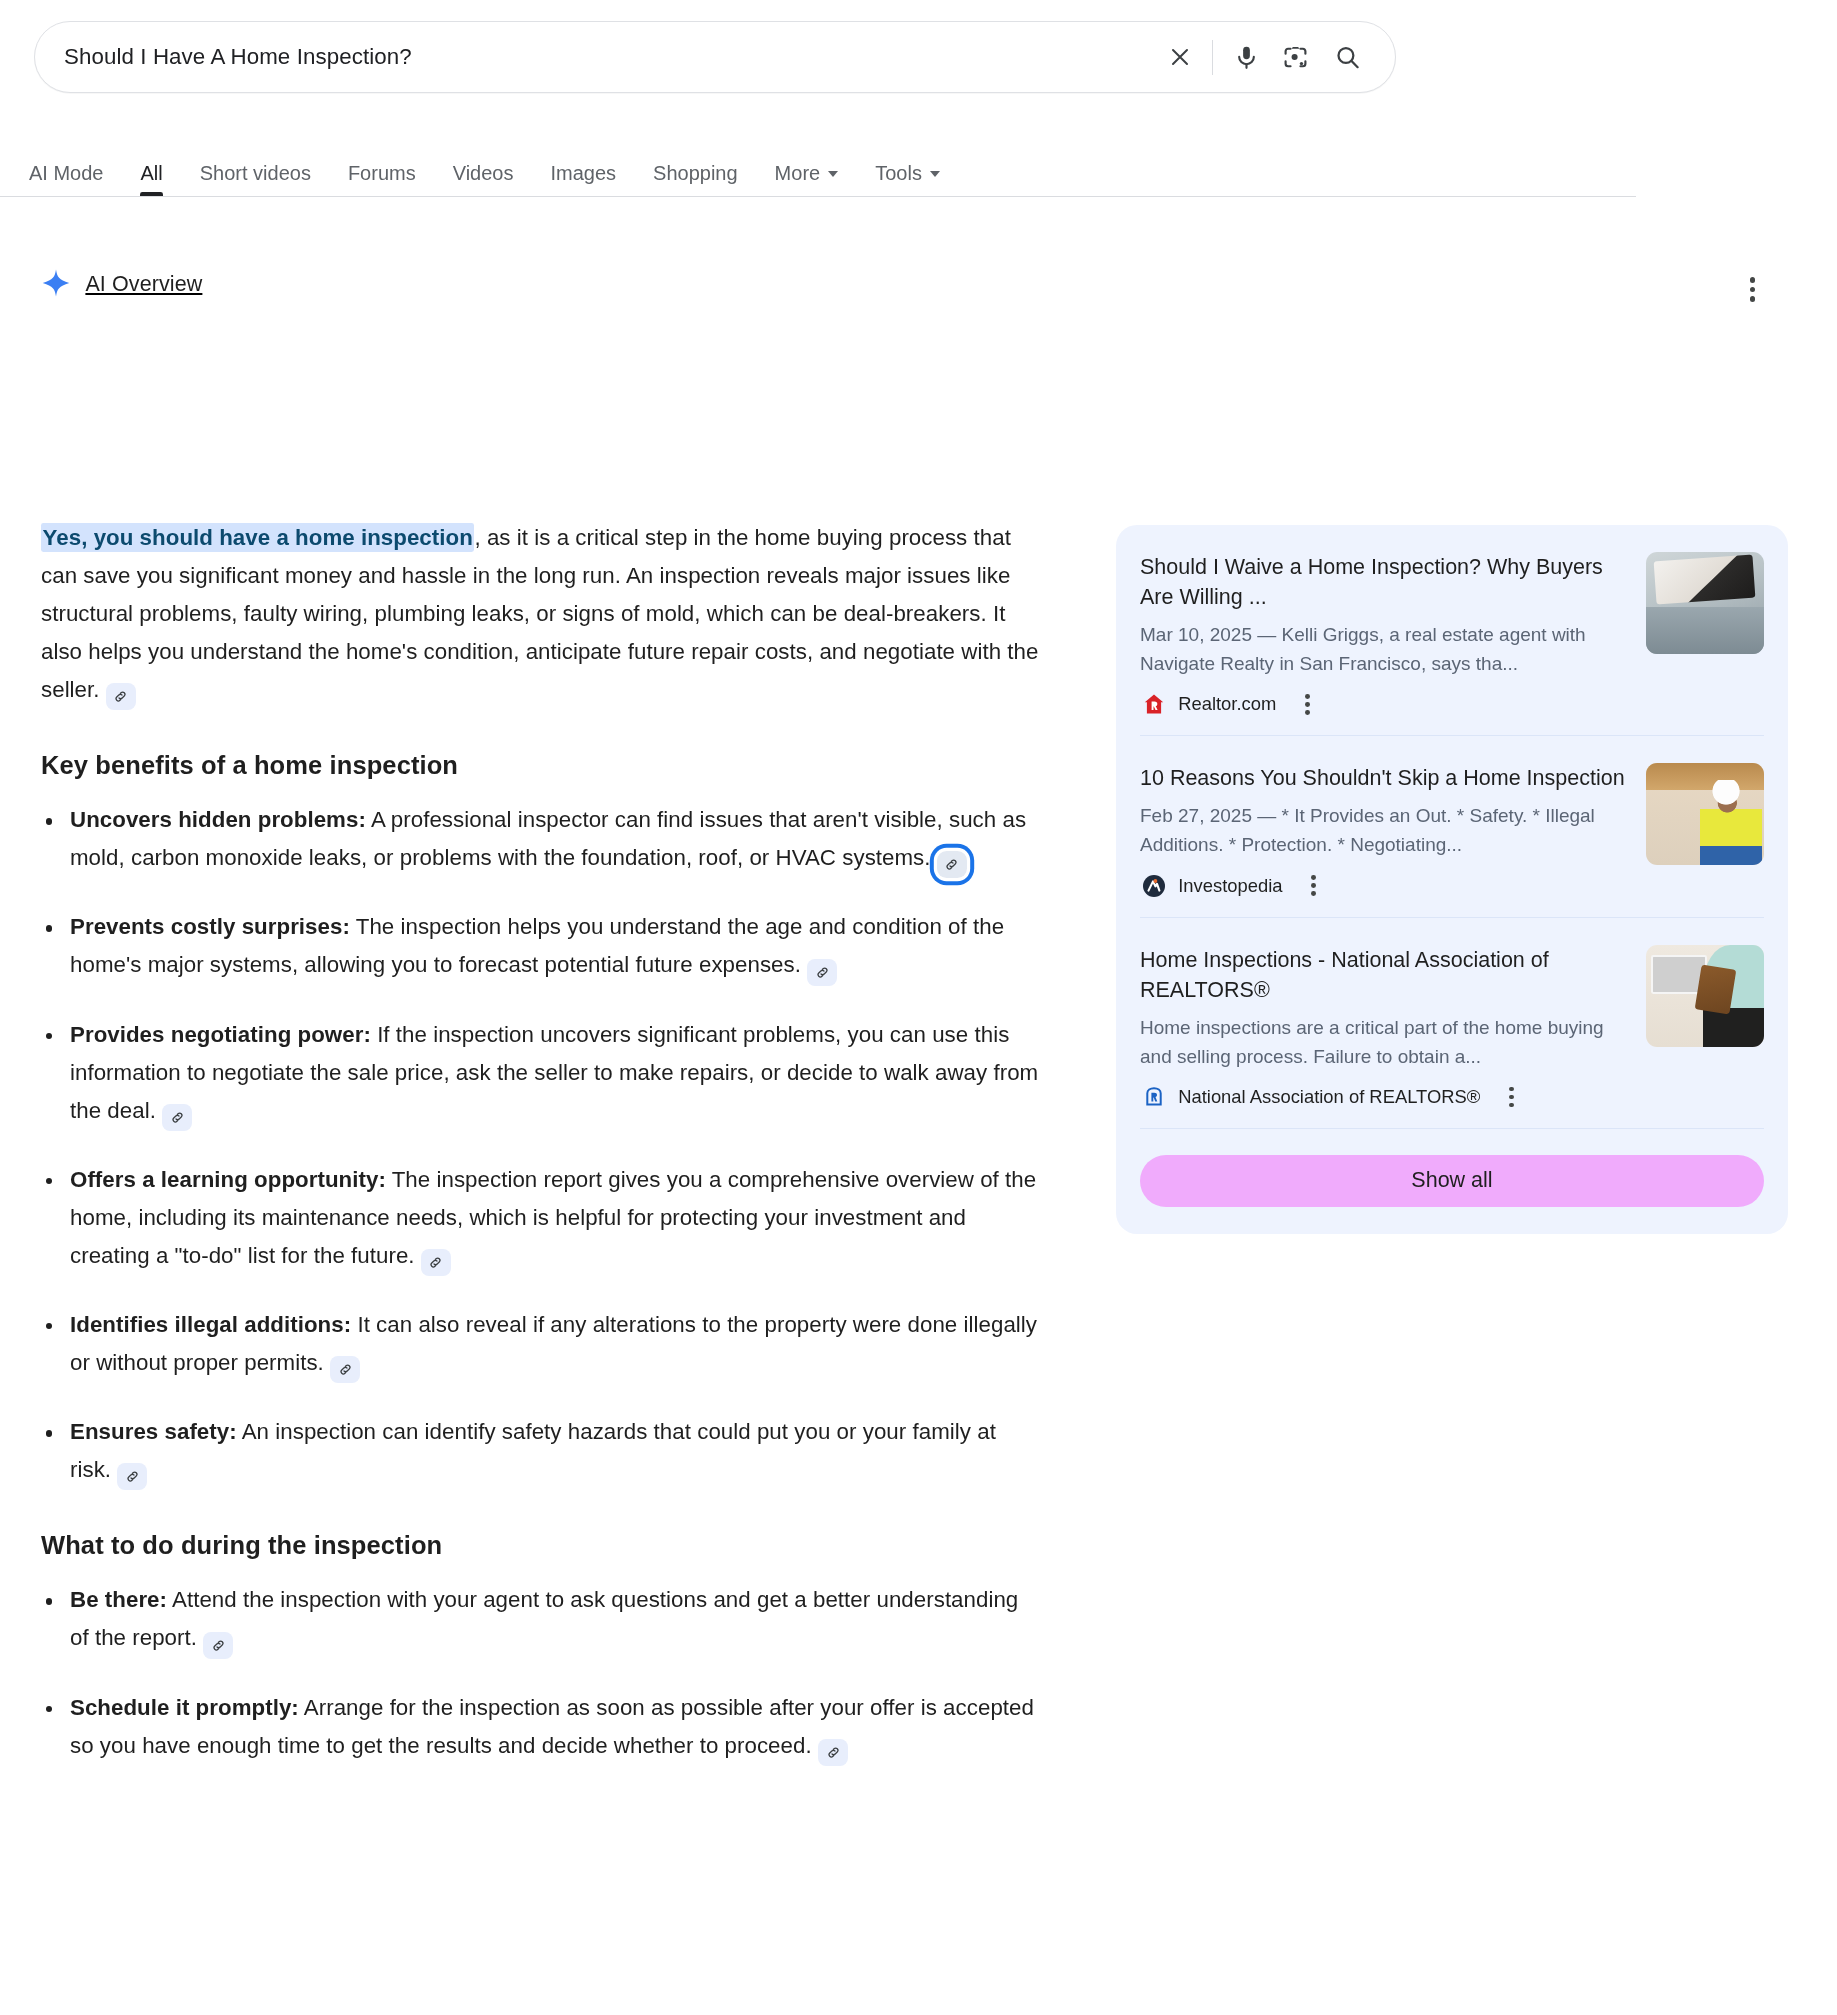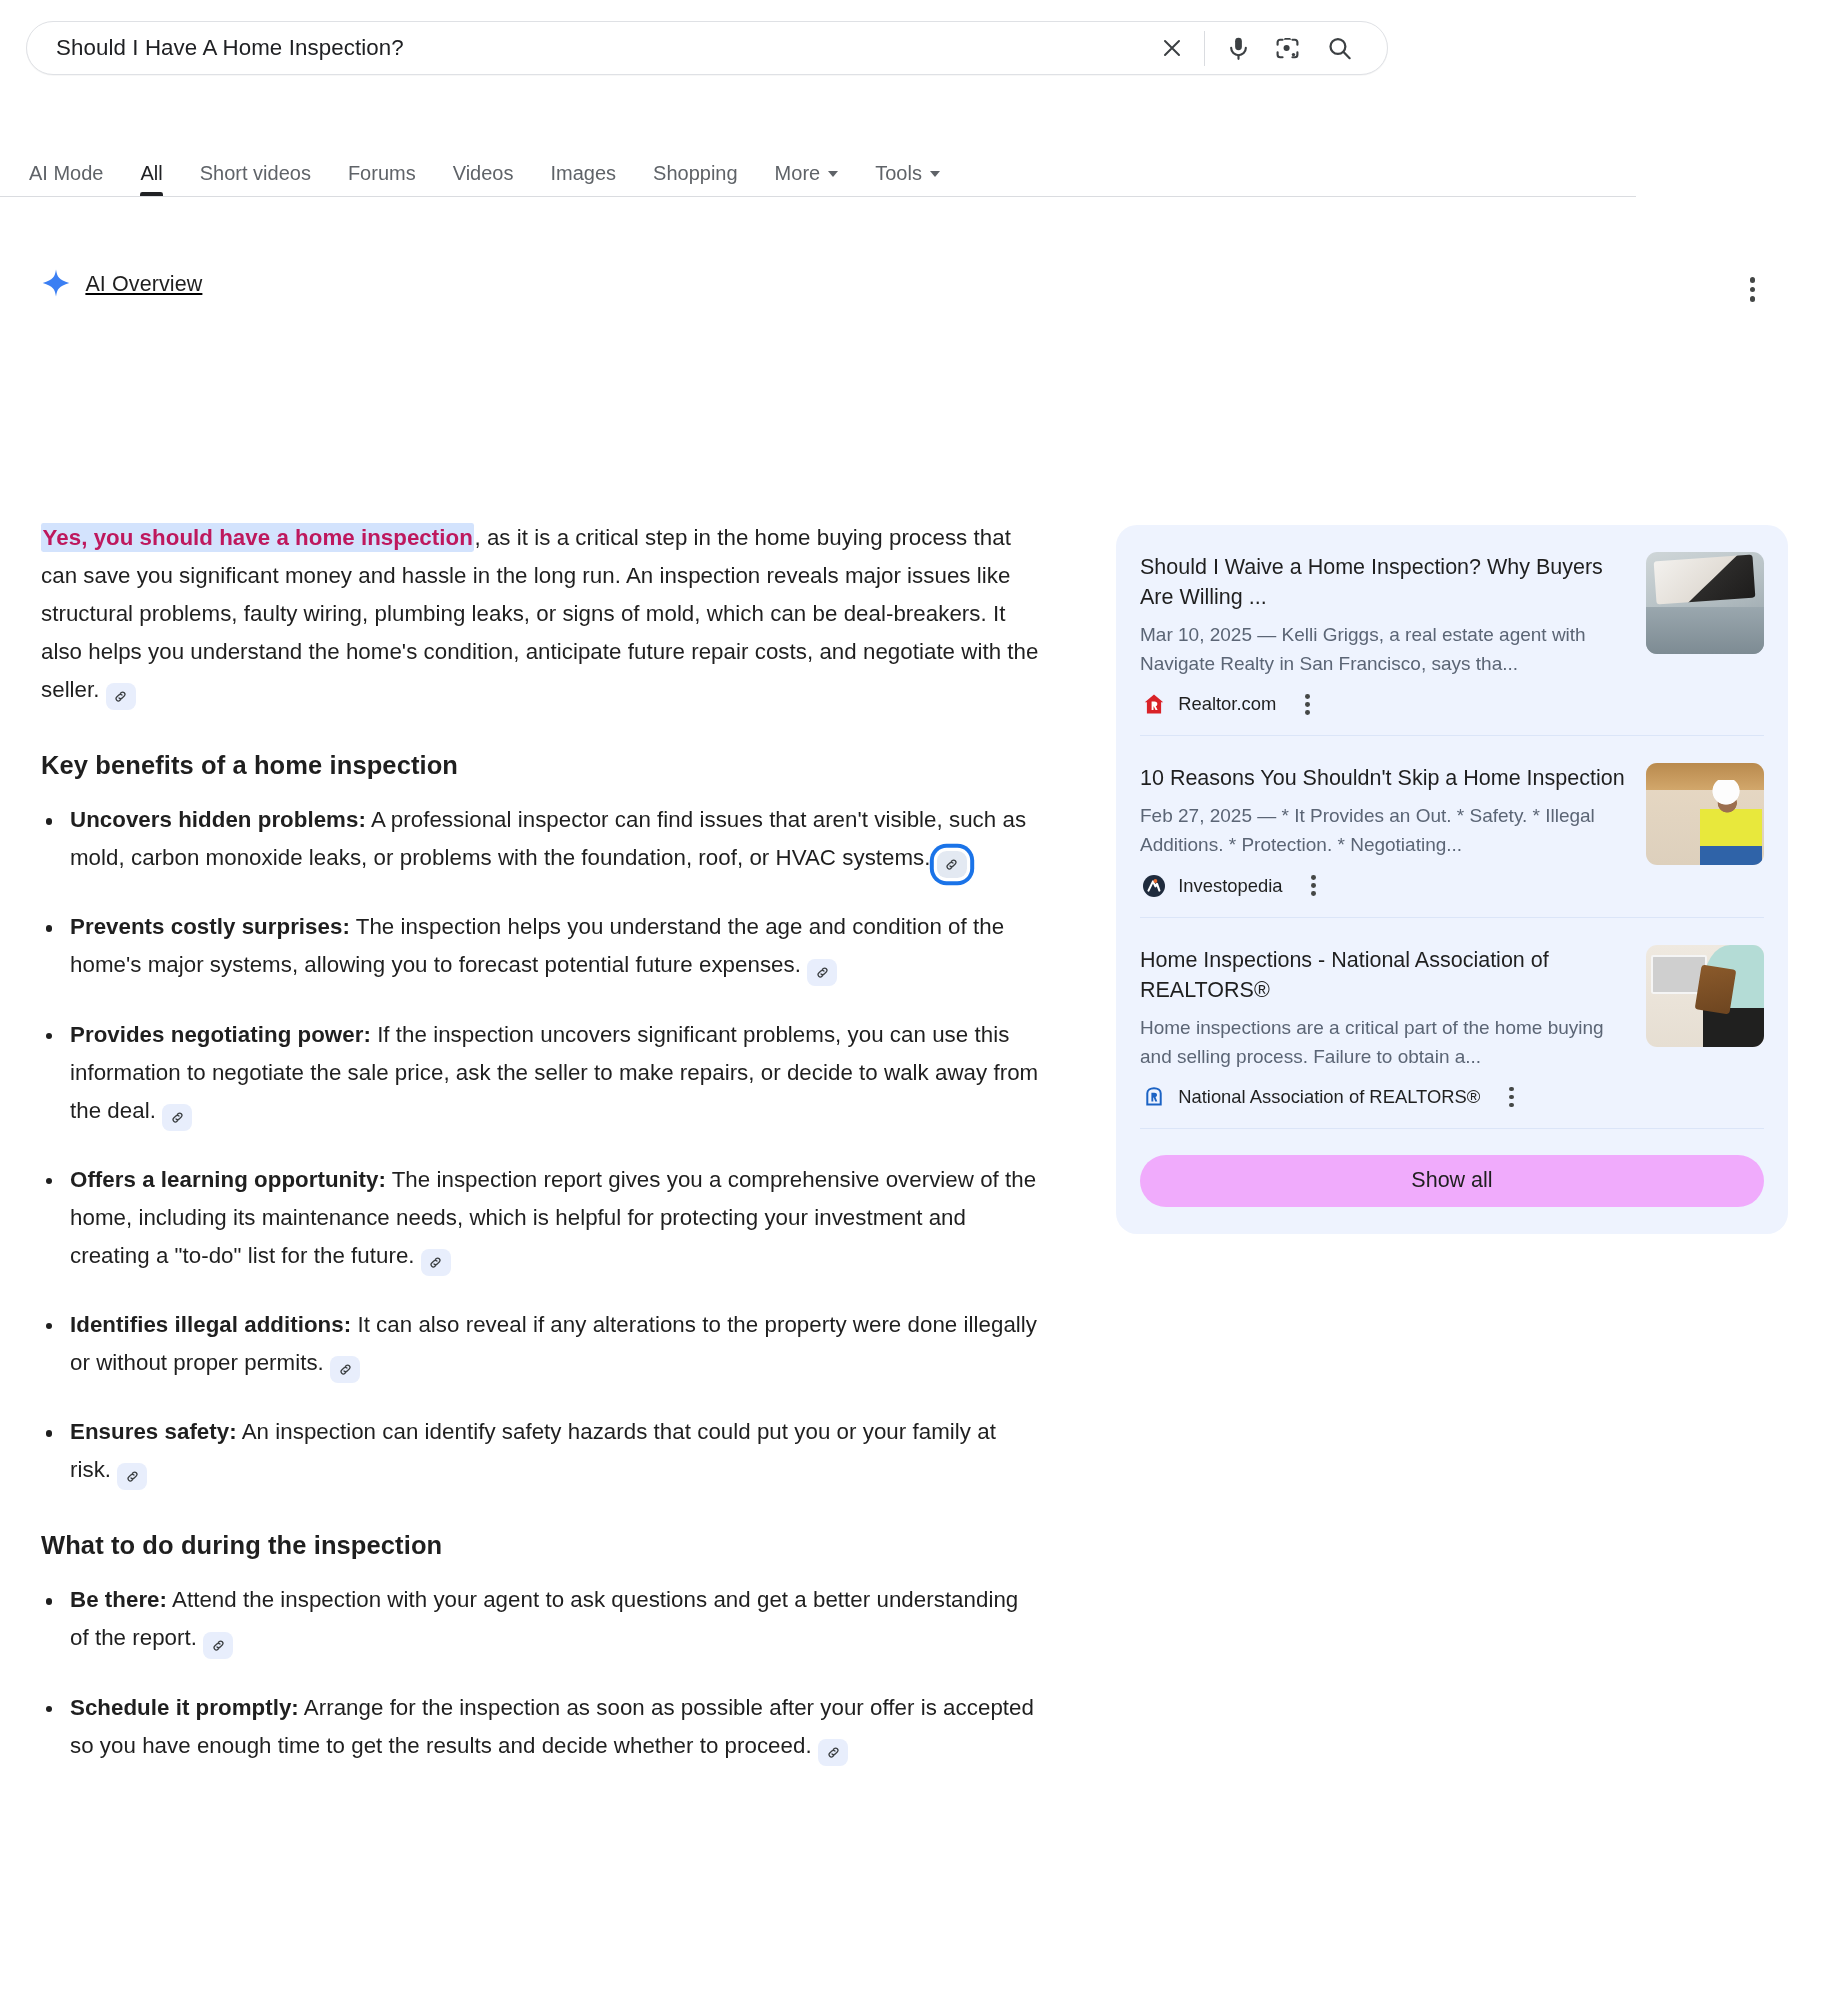--- a/index.html
+++ b/index.html
@@ -8,22 +8,22 @@
     height: 2015px;
     background: #ffffff;
     font-family: "Liberation Sans", "DejaVu Sans", sans-serif;
     -webkit-font-smoothing: antialiased;
   }
   body { position: relative; overflow: hidden; }
 
   
   #searchbar-wrap {
     position: absolute;
-    left: 26px; top: 21px;
-    width: 1362px; height: 54px;
+    left: 34px; top: 21px;
+    width: 1362px; height: 72px;
   }
   #searchbar {
     width: 100%; height: 100%;
     border: 0.8px solid #dfe1e5;
     border-radius: 38px;
     background: #fff;
     display: flex; align-items: center;
     padding: 0 27px 0 29px;
     box-shadow: 0 0.8px 0.8px rgba(32,33,36,.05);
   }
@@ -111,21 +111,21 @@
     line-height: 38px;
     color: #1f1f1f;
     letter-spacing: 0.04px;
   }
   .lead { margin-bottom: 0; }
   .hl {
     background: #d3e3fd;
     border-radius: 2.4px;
     padding: 1.6px 1.6px;
     font-weight: 700;
-    color: #be185d;
+    color: #0c4a6e;
   }
   h2.section-head {
     font-size: 25.5px;
     font-weight: 700;
     color: #1f1f1f;
     margin: 41px 0 21px 0;
     letter-spacing: 0.1px;
   }
   ul.bullets { list-style: none; }
   ul.bullets > li {

